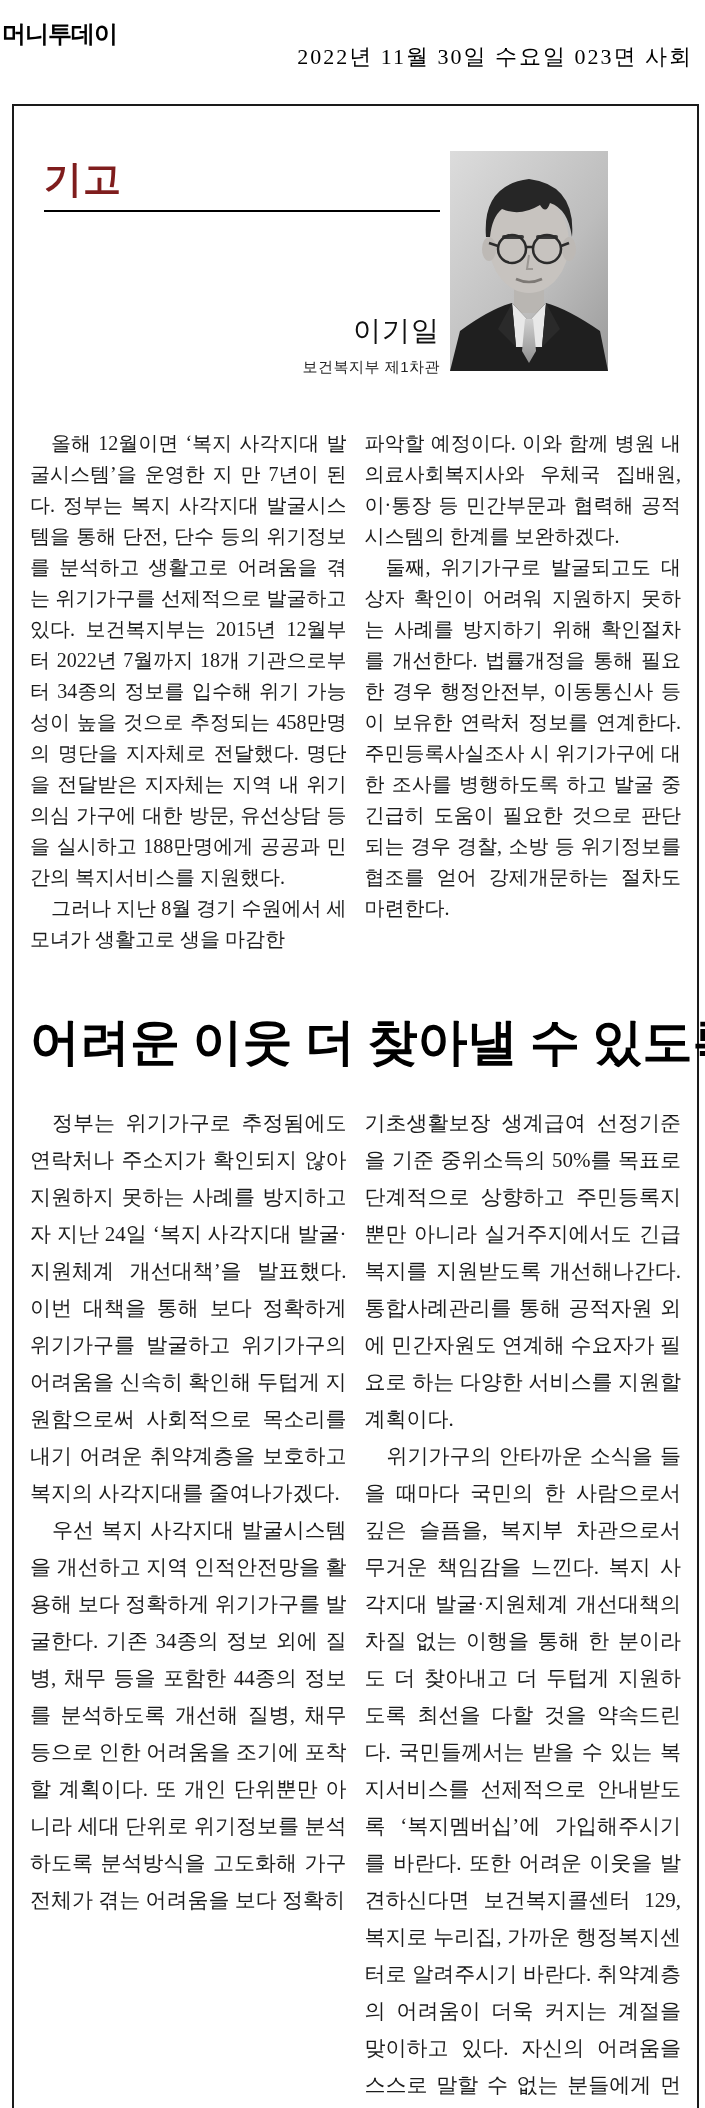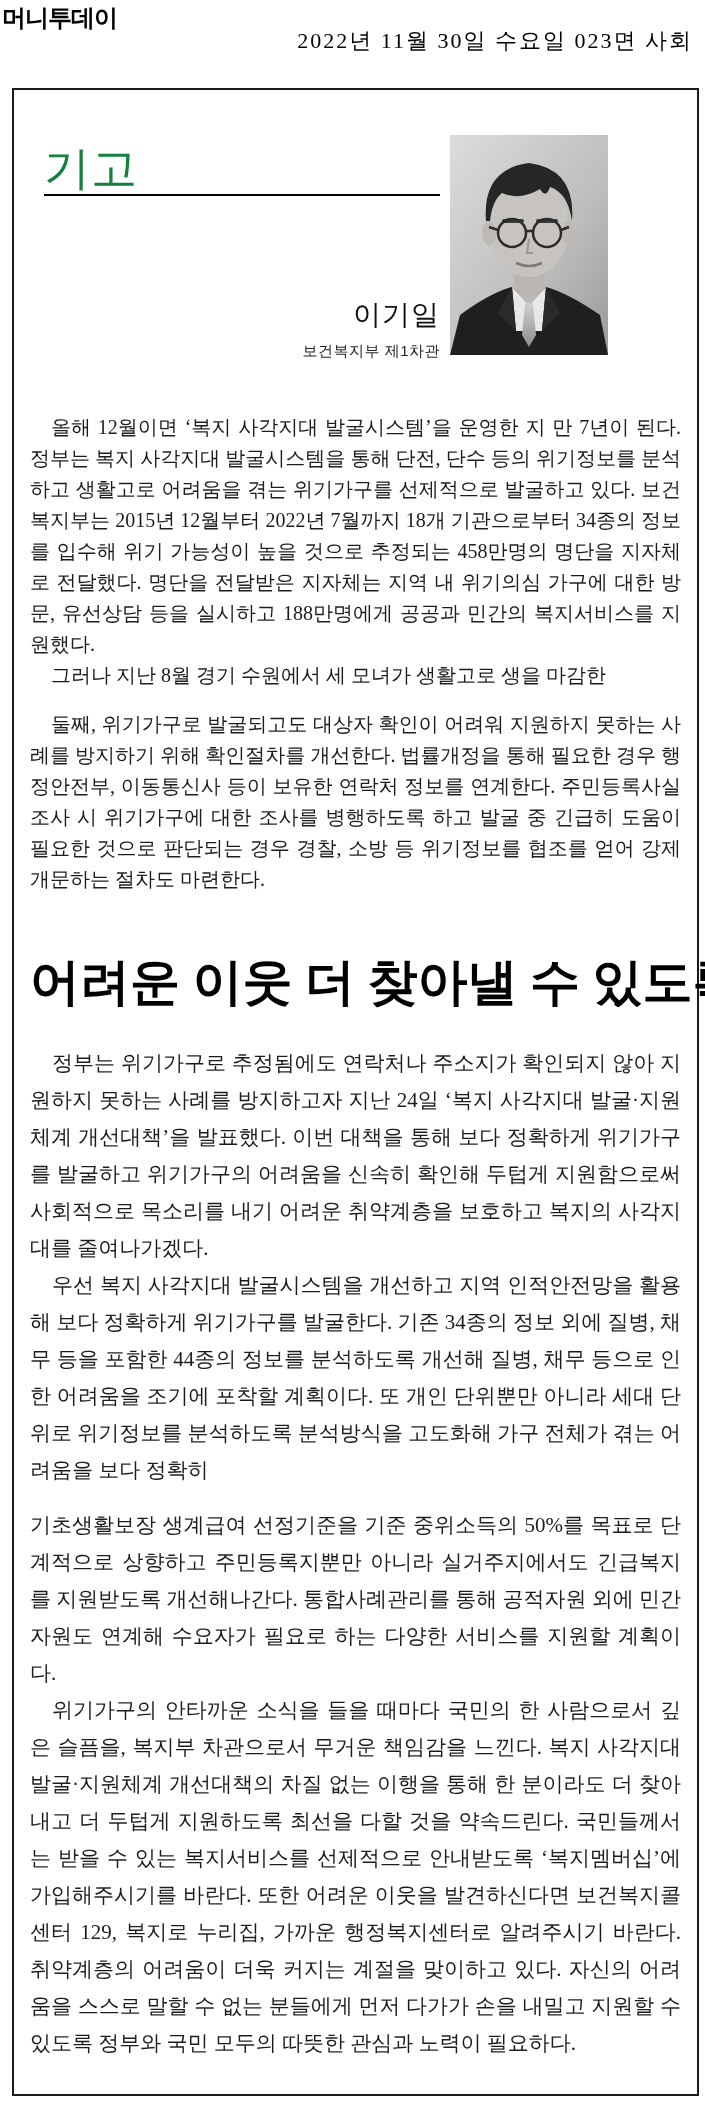--- a/index.html
+++ b/index.html
@@ -5,54 +5,55 @@
   html,body{margin:0;padding:0;}
   body{
     width:705px;height:2108px;background:#ffffff;color:#111;
     font-family:"Liberation Serif","DejaVu Serif",serif;
     position:relative;overflow:hidden;
   }
   .masthead-row{
     height:88px;box-sizing:border-box;
     display:flex;justify-content:space-between;align-items:flex-start;
     padding:2px 10px 0 2px;
+    margin-top:16px;
   }
   .masthead{
     font-family:"Liberation Sans","DejaVu Sans",sans-serif;
     font-size:24px;font-weight:bold;letter-spacing:-1px;color:#000;
   }
   .dateline{
     font-size:22px;letter-spacing:2px;margin-top:24px;margin-right:2px;color:#000;
   }
   .article-box{
     margin:0 6px 0 12px;height:2008px;box-sizing:border-box;
     border:2px solid #1a1a1a;position:relative;
     padding:0 16px;
   }
   .article-header{position:relative;height:322px;}
   .section-label{
     position:absolute;left:14px;top:48px;
     font-family:"Liberation Sans","DejaVu Sans",sans-serif;
-    font-size:46px;font-weight:400;letter-spacing:1px;color:#15803d;
+    font-size:38px;font-weight:700;letter-spacing:1px;color:#7f1d1d;
   }
   .section-underline{
     position:absolute;left:14px;top:104px;width:396px;height:2px;background:#000;
   }
   .author-photo{
     position:absolute;left:420px;top:45px;width:158px;height:220px;
     background:linear-gradient(160deg,#d9d9d9 0%,#c4c4c4 40%,#a8a8a8 100%);
     overflow:hidden;
   }
   .author-block{
     position:absolute;left:0;top:206px;width:410px;text-align:right;
     font-family:"Liberation Sans","DejaVu Sans",sans-serif;
   }
   .author-name{font-size:28px;letter-spacing:1px;color:#111;}
   .author-title{font-size:15px;margin-top:8px;color:#222;letter-spacing:0.5px;}
-  .columns{display:flex;gap:18px;flex-direction:column;}
+  .columns{display:flex;gap:18px;}
   .col{flex:1 1 0;text-align:justify;text-justify:inter-character;word-break:break-all;color:#1c1c1c;}
   .top-cols .col{font-size:20px;line-height:31px;}
   .bot-cols .col{font-size:21px;line-height:37px;}
   .para{margin:0;}
   .para.indent{text-indent:1.05em;}
   .headline{
     margin-top:28px;height:118px;display:flex;align-items:center;justify-content:flex-start;
   }
   .headline h1{
     margin:0;font-size:50px;font-weight:600;letter-spacing:0px;
@@ -127,20 +128,21 @@
       <div class="author-title">보건복지부 제1차관</div>
     </div>
   </div>
 
   <div class="columns top-cols">
     <div class="col">
         <p class="para indent">올해 12월이면 ‘복지 사각지대 발굴시스템’을 운영한 지 만 7년이 된다. 정부는 복지 사각지대 발굴시스템을 통해 단전, 단수 등의 위기정보를 분석하고 생활고로 어려움을 겪는 위기가구를 선제적으로 발굴하고 있다. 보건복지부는 2015년 12월부터 2022년 7월까지 18개 기관으로부터 34종의 정보를 입수해 위기 가능성이 높을 것으로 추정되는 458만명의 명단을 지자체로 전달했다. 명단을 전달받은 지자체는 지역 내 위기의심 가구에 대한 방문, 유선상담 등을 실시하고 188만명에게 공공과 민간의 복지서비스를 지원했다.</p>
         <p class="para indent">그러나 지난 8월 경기 수원에서 세 모녀가 생활고로 생을 마감한</p>
       </div>
     <div class="col">
+        <p class="para">파악할 예정이다. 이와 함께 병원 내 의료사회복지사와 우체국 집배원, 이·통장 등 민간부문과 협력해 공적 시스템의 한계를 보완하겠다.</p>
         <p class="para indent">둘째, 위기가구로 발굴되고도 대상자 확인이 어려워 지원하지 못하는 사례를 방지하기 위해 확인절차를 개선한다. 법률개정을 통해 필요한 경우 행정안전부, 이동통신사 등이 보유한 연락처 정보를 연계한다. 주민등록사실조사 시 위기가구에 대한 조사를 병행하도록 하고 발굴 중 긴급히 도움이 필요한 것으로 판단되는 경우 경찰, 소방 등 위기정보를 협조를 얻어 강제개문하는 절차도 마련한다.</p>
       </div>
   </div>
 
   <div class="headline">
     <h1>어려운 이웃 더 찾아낼 수 있도록</h1>
   </div>
 
   <div class="columns bot-cols">
     <div class="col">

